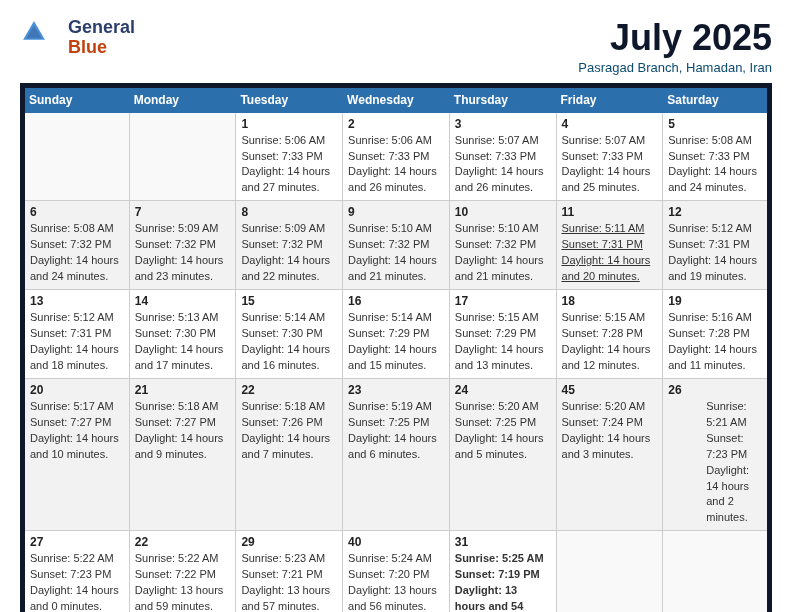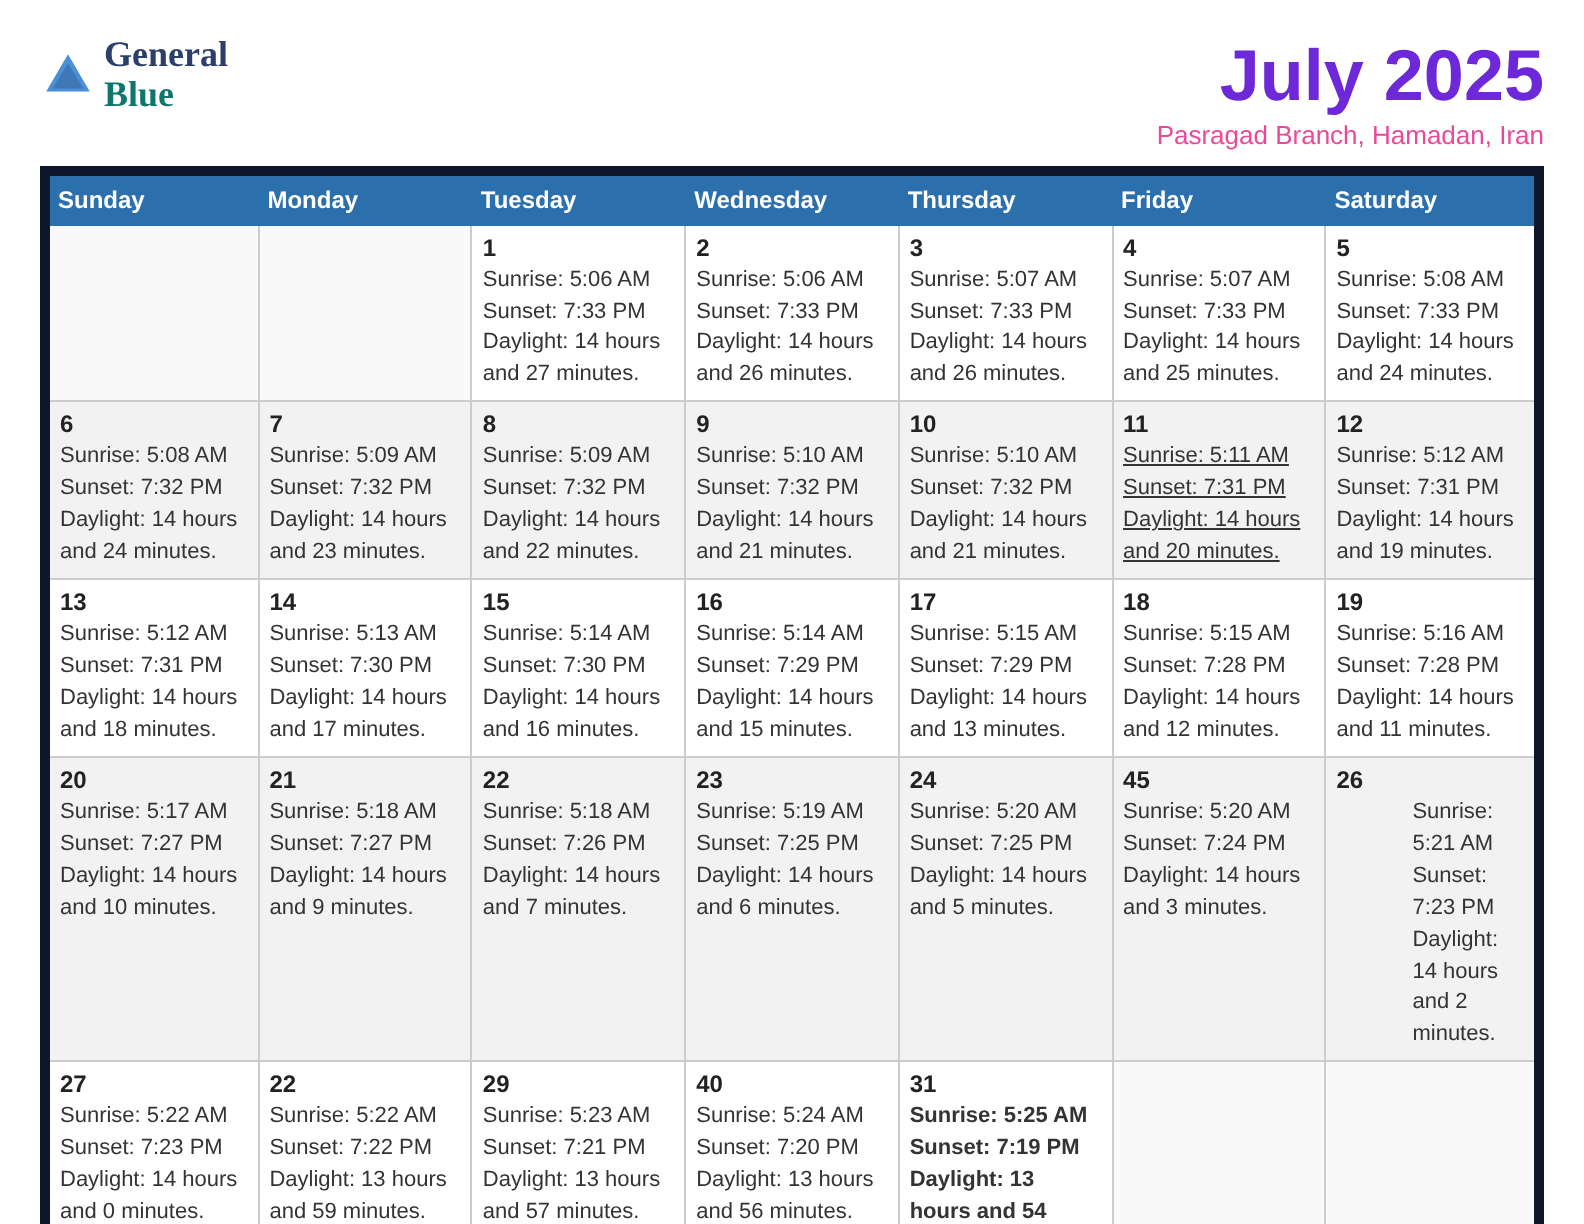--- a/index.html
+++ b/index.html
@@ -18,49 +18,48 @@
       flex-direction: column;
     }
     .header {
       display: flex;
       justify-content: space-between;
       align-items: flex-start;
       margin-bottom: 8px;
     }
     .logo {
       display: flex;
-      align-items: center;
-      gap: 4px;
-      font-family: Liberation Serif, serif;
+      align-items: flex-start;
+      gap: 20px;
     }
     .logo-text {
       font-size: 18px;
       font-weight: bold;
       color: #2c3e6b;
       line-height: 1.1;
     }
     .logo-blue {
-      color: #0f766e;
+      color: #c2410c;
     }
     .logo-icon {
       width: 28px;
       height: 28px;
     }
     .title-block {
       text-align: right;
     }
     .month-title {
       font-size: 36px;
       font-weight: bold;
-      color: #6d28d9;
+      color: #0f172a;
       line-height: 1.1;
     }
     .location {
       font-size: 13px;
-      color: #ec4899;
+      color: #0c4a6e;
       margin-top: 2px;
     }
     .calendar {
       flex: 1;
       border: 5px solid #0f172a;
       border-collapse: collapse;
       width: 100%;
       table-layout: fixed;
     }
     .calendar th {

